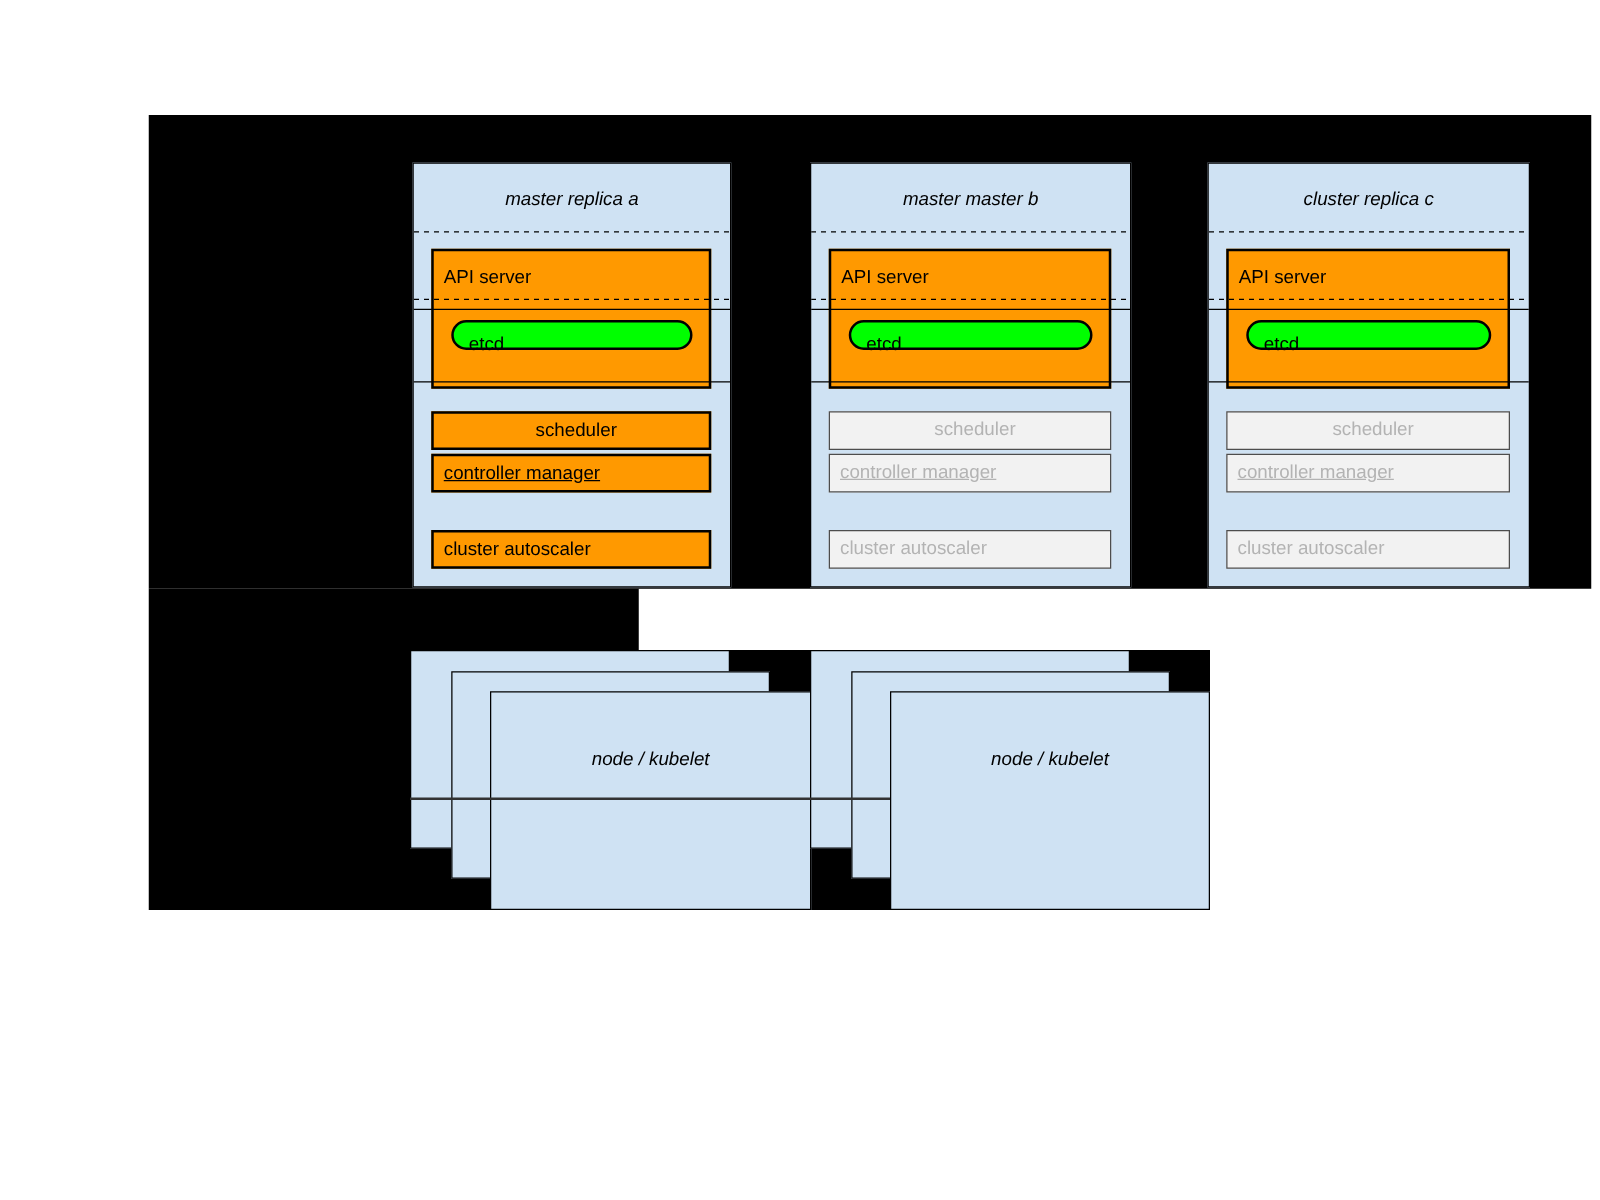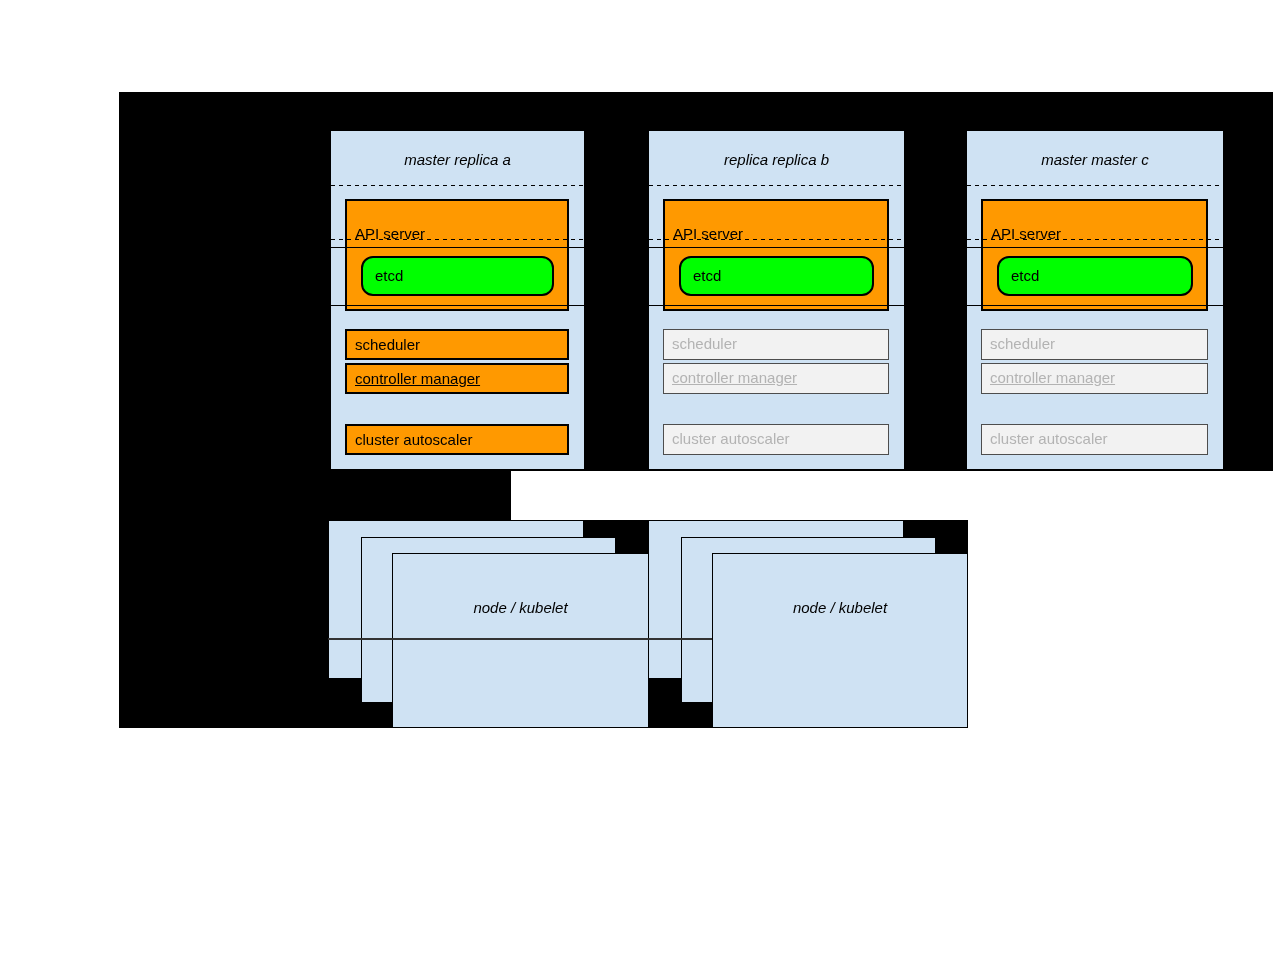--- a/index.html
+++ b/index.html
@@ -19,33 +19,33 @@
   .dashline{
     position:absolute;left:0;right:0;height:1px;
     background:repeating-linear-gradient(90deg,#000 0 4px,transparent 4px 8px);
     z-index:5;
   }
   .solidline{position:absolute;left:0;right:0;height:1px;background:#000;z-index:5;}
   .apibox{
     position:absolute;left:14px;right:15px;top:68px;height:112px;
     background:#ff9900;border:2px solid #000;box-sizing:border-box;z-index:4;
   }
-  .api-label{position:absolute;top:24px;left:8px;font-size:15px;}
+  .api-label{position:absolute;top:12px;left:8px;font-size:15px;}
   .etcd{
-    position:absolute;left:30px;right:30px;top:125px;height:40px;
+    position:absolute;left:30px;right:30px;top:125px;height:24px;
     background:#00ff00;border:2px solid #000;border-radius:12px;
     box-sizing:border-box;font-size:15px;line-height:36px;padding-left:12px;z-index:6;
   }
   .comp{
     position:absolute;left:14px;right:15px;height:31px;box-sizing:border-box;
     font-size:15px;line-height:27px;padding-left:8px;z-index:4;
   }
   .master.active .comp{background:#ff9900;border:2px solid #000;color:#000;}
   .master.inactive .comp{background:#f2f2f2;border:1.5px solid #4d4d4d;color:#b3b3b3;}
-  .comp.c1{top:198px;}
+  .comp.c1{top:198px;text-align:center;}
   .comp.c2{top:232px;text-decoration:underline;}
   .comp.c3{top:293px;}
 
   
   .node{
     position:absolute;background:#cfe2f3;border:1px solid #000;
     box-sizing:border-box;z-index:2;
   }
   .node-label{position:absolute;top:45px;left:0;right:0;text-align:center;font-size:15px;font-style:italic;}
   .lane-line{position:absolute;left:328px;top:638px;width:385px;height:2px;background:#333;z-index:3;}
@@ -68,36 +68,36 @@
   <div class="dashline" style="top:108px;"></div>
   <div class="solidline" style="top:116px;"></div>
   <div class="etcd">etcd</div>
   <div class="solidline" style="top:174px;"></div>
   <div class="comp c1">scheduler</div>
   <div class="comp c2">controller manager</div>
   <div class="comp c3">cluster autoscaler</div>
 </div>
 
 <div class="master inactive" style="left:648px;width:257px;">
-  <div class="m-title">replica replica b</div>
+  <div class="m-title">master master b</div>
   <div class="dashline" style="top:54px;"></div>
   <div class="apibox">
     <div class="api-label">API server</div>
   </div>
   <div class="dashline" style="top:108px;"></div>
   <div class="solidline" style="top:116px;"></div>
   <div class="etcd">etcd</div>
   <div class="solidline" style="top:174px;"></div>
   <div class="comp c1">scheduler</div>
   <div class="comp c2">controller manager</div>
   <div class="comp c3">cluster autoscaler</div>
 </div>
 
 <div class="master inactive" style="left:966px;width:258px;">
-  <div class="m-title">master master c</div>
+  <div class="m-title">cluster replica c</div>
   <div class="dashline" style="top:54px;"></div>
   <div class="apibox">
     <div class="api-label">API server</div>
   </div>
   <div class="dashline" style="top:108px;"></div>
   <div class="solidline" style="top:116px;"></div>
   <div class="etcd">etcd</div>
   <div class="solidline" style="top:174px;"></div>
   <div class="comp c1">scheduler</div>
   <div class="comp c2">controller manager</div>

